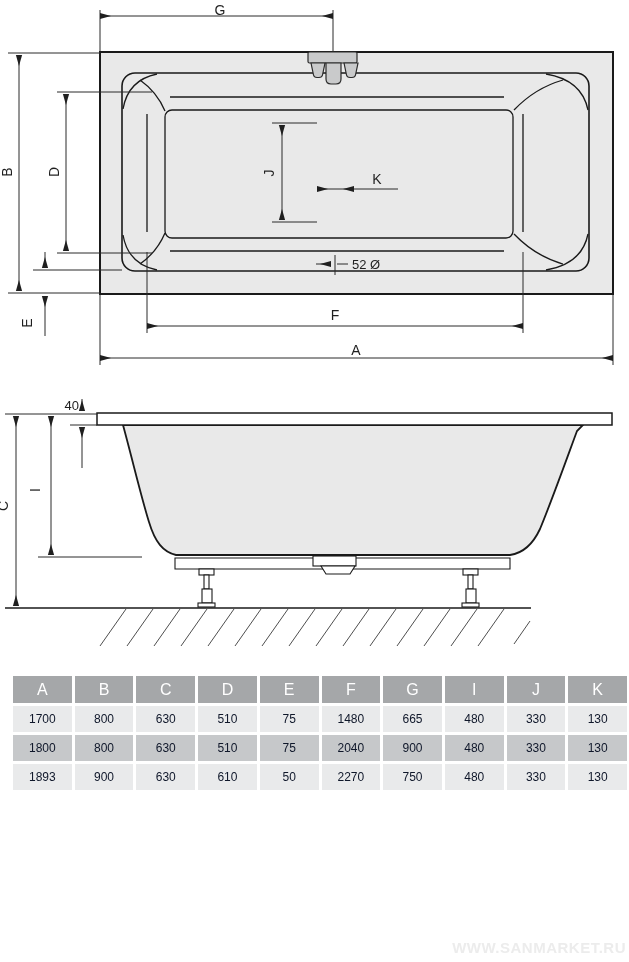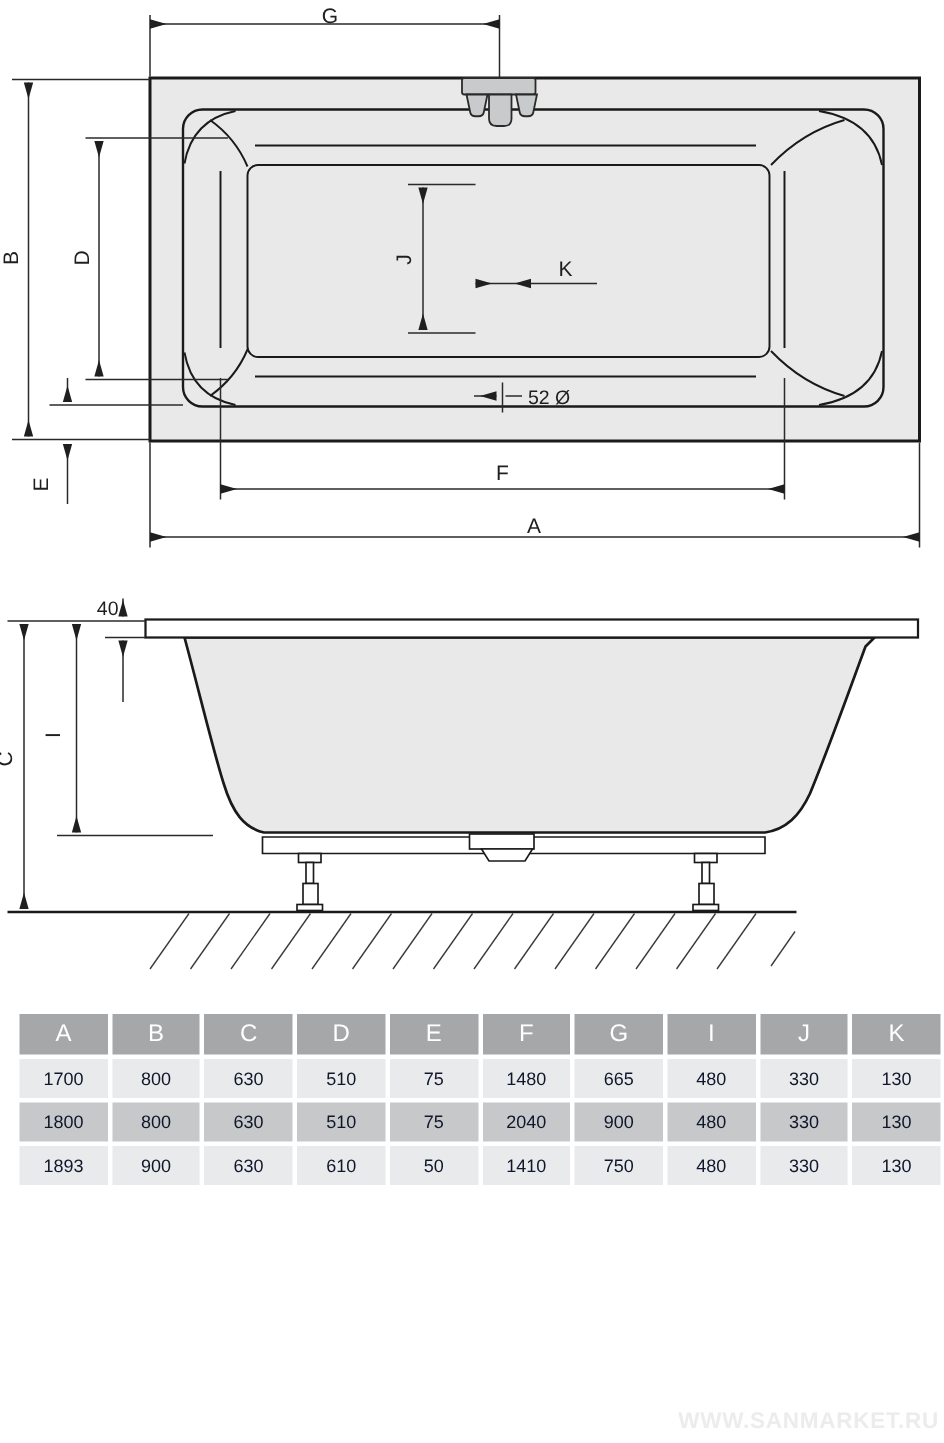--- a/index.html
+++ b/index.html
@@ -235,20 +235,20 @@
   <div class="cell row-mid">900</div>
   <div class="cell row-mid">480</div>
   <div class="cell row-mid">330</div>
   <div class="cell row-mid">130</div>
 
   <div class="cell row-light">1893</div>
   <div class="cell row-light">900</div>
   <div class="cell row-light">630</div>
   <div class="cell row-light">610</div>
   <div class="cell row-light">50</div>
-  <div class="cell row-light">1410</div>
+  <div class="cell row-light">2270</div>
   <div class="cell row-light">750</div>
   <div class="cell row-light">480</div>
   <div class="cell row-light">330</div>
   <div class="cell row-light">130</div>
 </div>
 
 <div class="watermark">WWW.SANMARKET.RU</div>
 
 </body></html>

